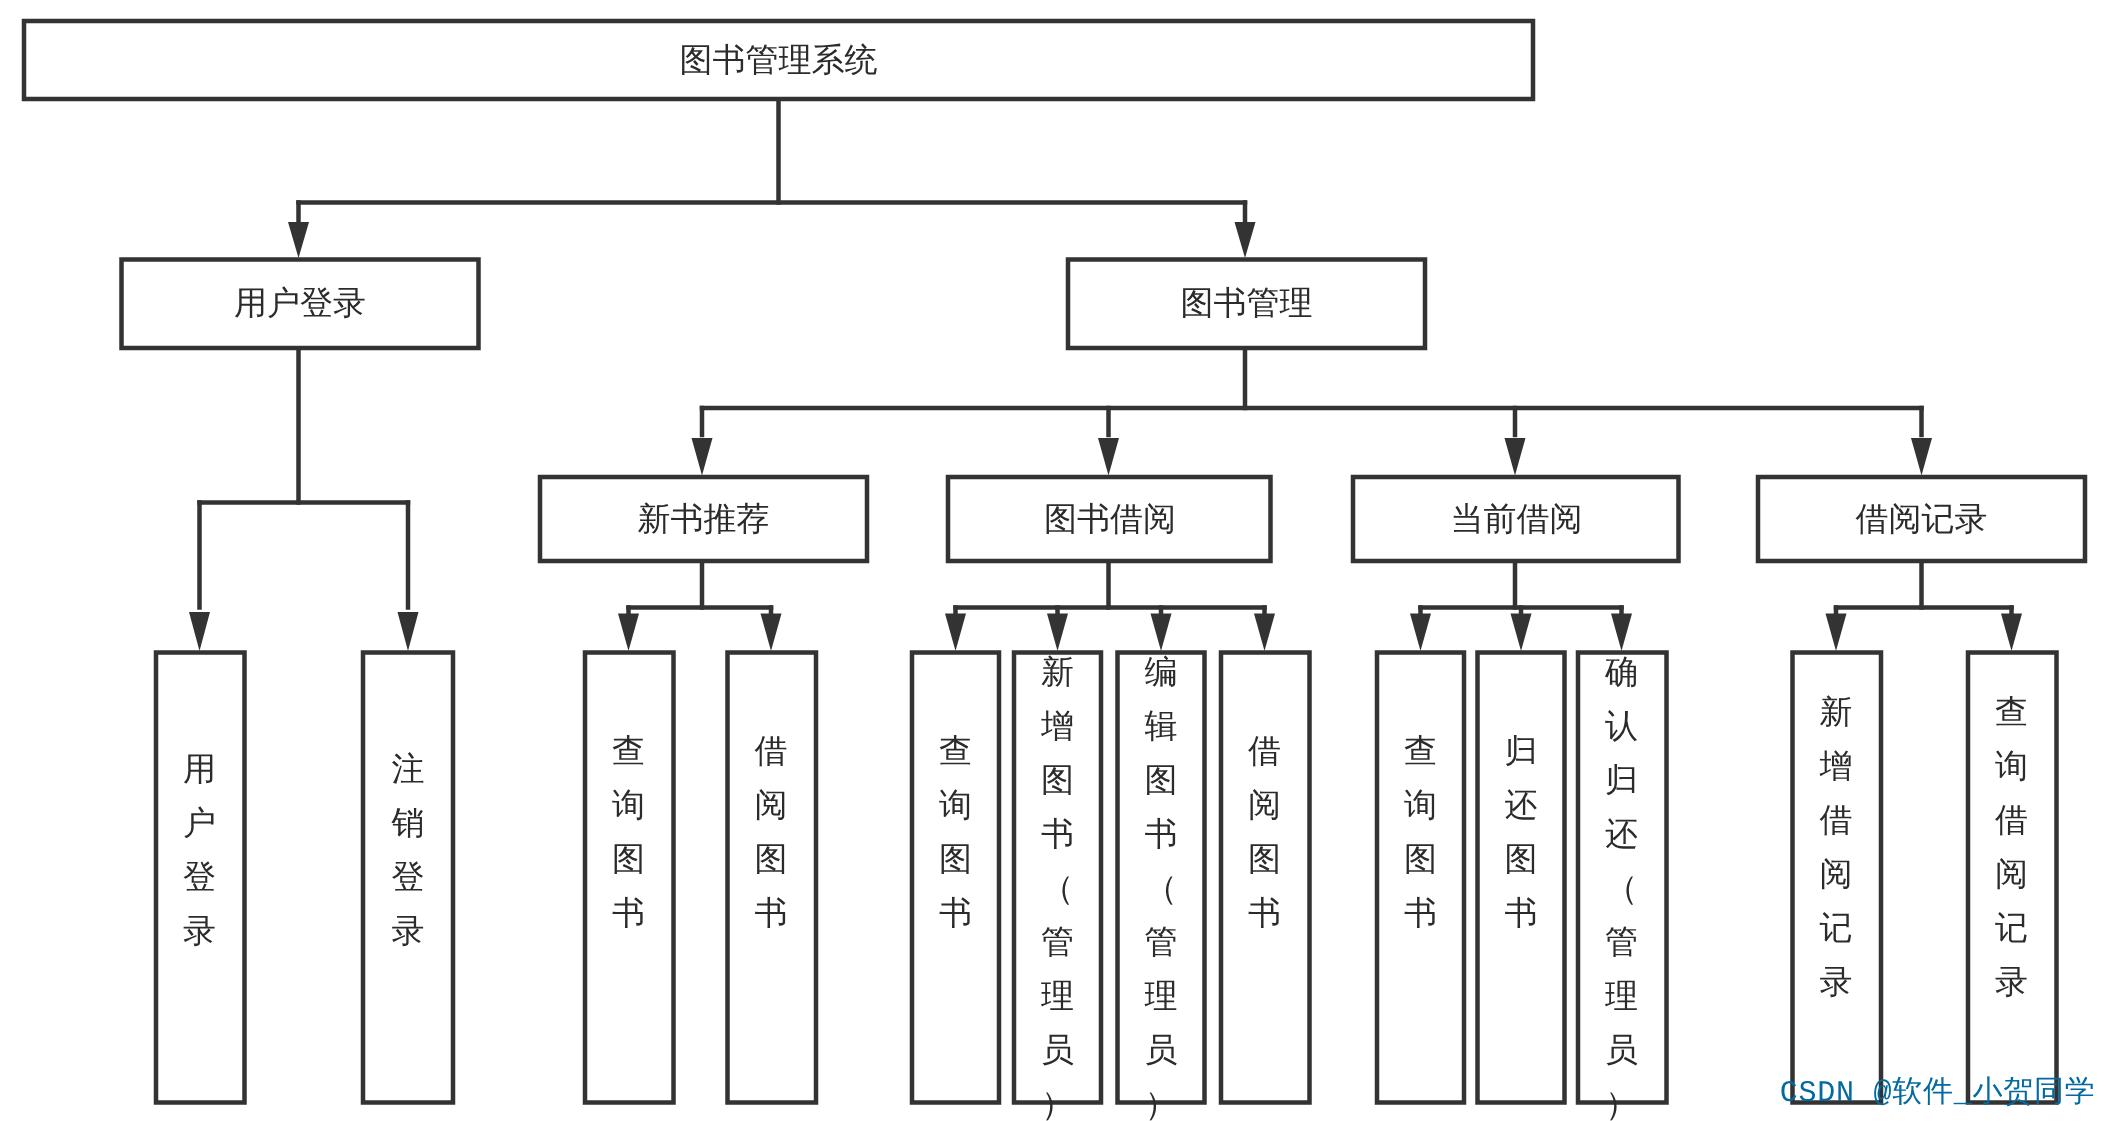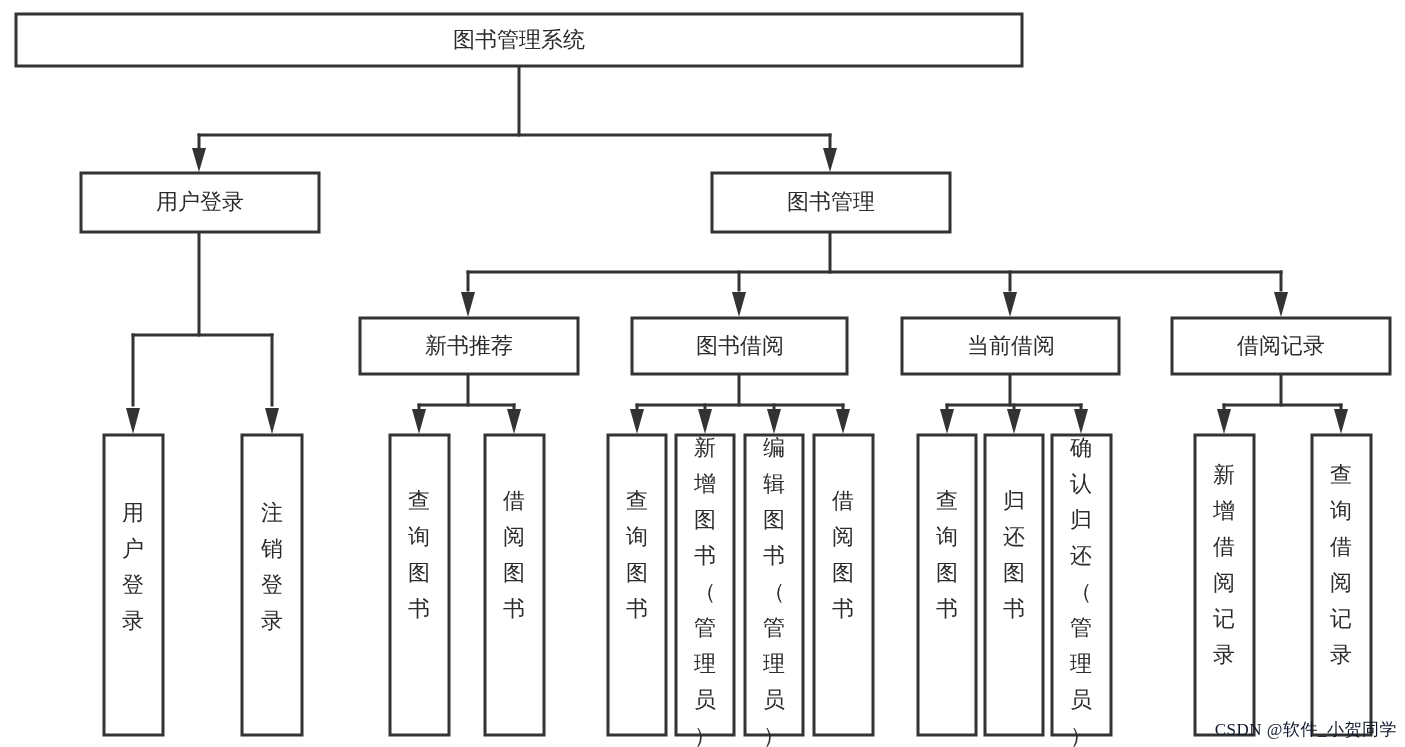--- a/index.html
+++ b/index.html
@@ -50,23 +50,23 @@
   .node-label-vertical {
     font-family: "DejaVu Sans", "Liberation Sans", sans-serif;
     font-size: 22px;
     fill: #2b2b2b;
     text-anchor: middle;
   }
   .watermark {
     position: absolute;
     right: 8px;
     bottom: 6px;
-    font-family: Liberation Serif, serif;
-    font-size: 17px;
-    color: #0f172a;
+    font-family: Liberation Mono, monospace;
+    font-size: 20px;
+    color: #0369a1;
     letter-spacing: 0.5px;
     white-space: nowrap;
     pointer-events: none;
   }
 </style>
 </head>
 <body>
 
 <div id="diagram-root">
 

